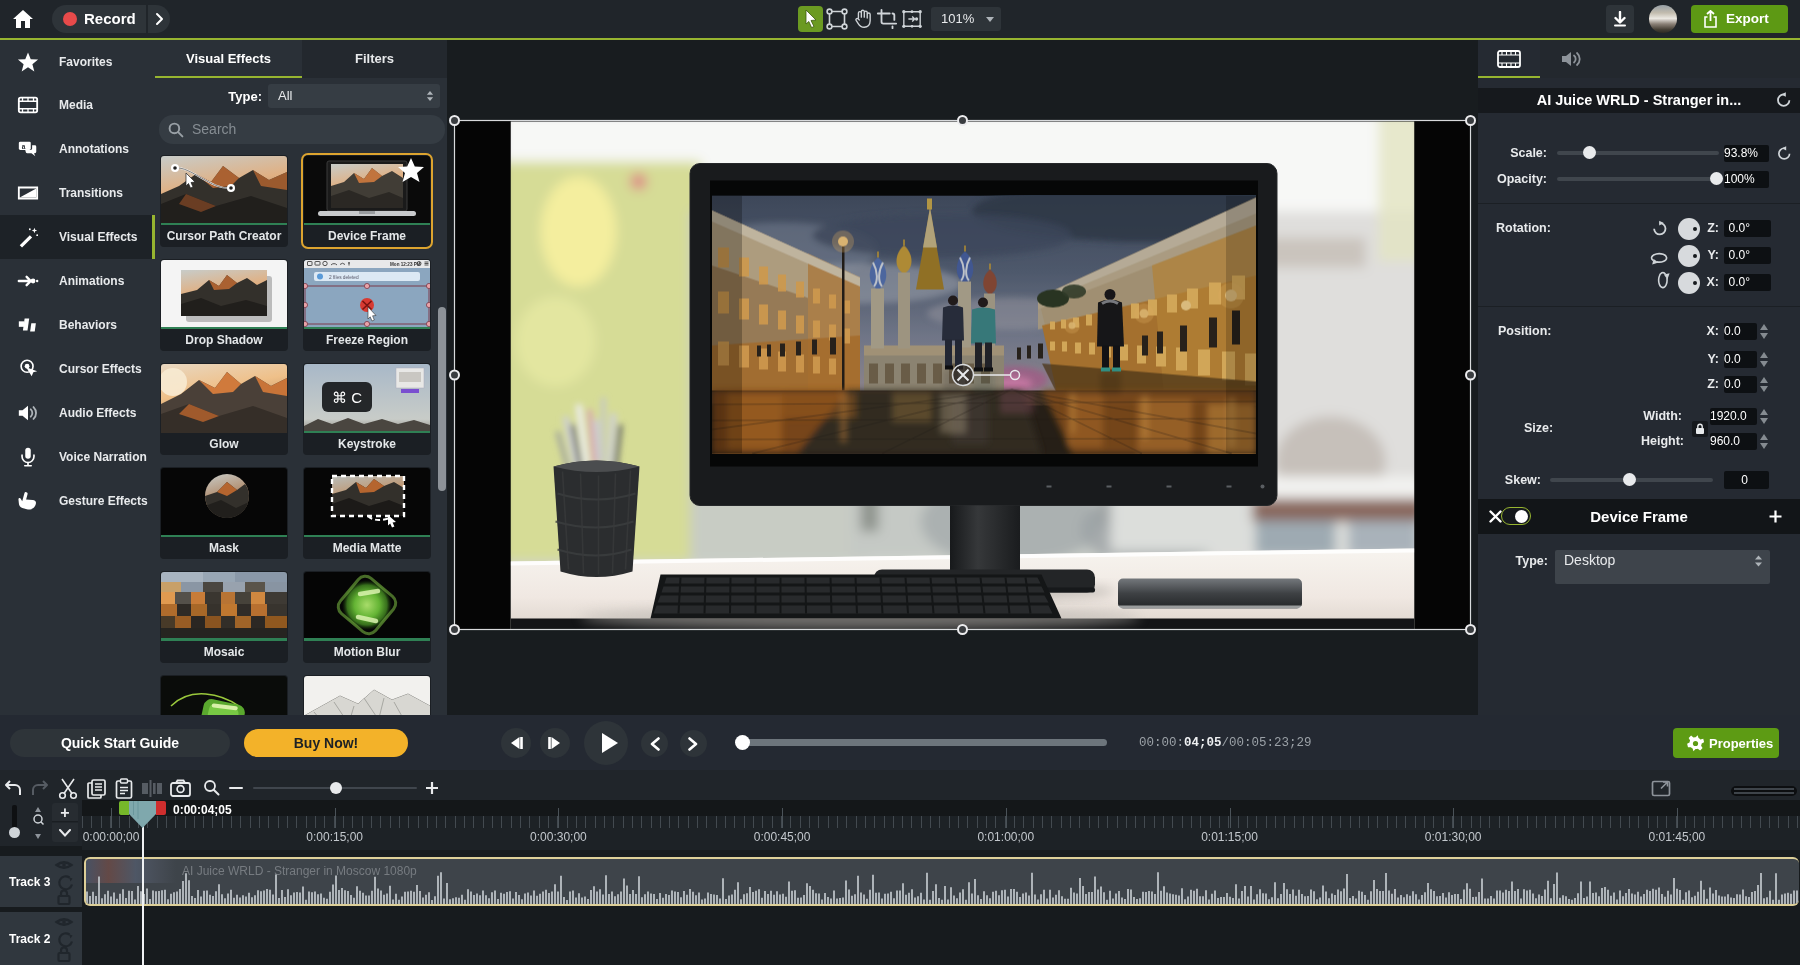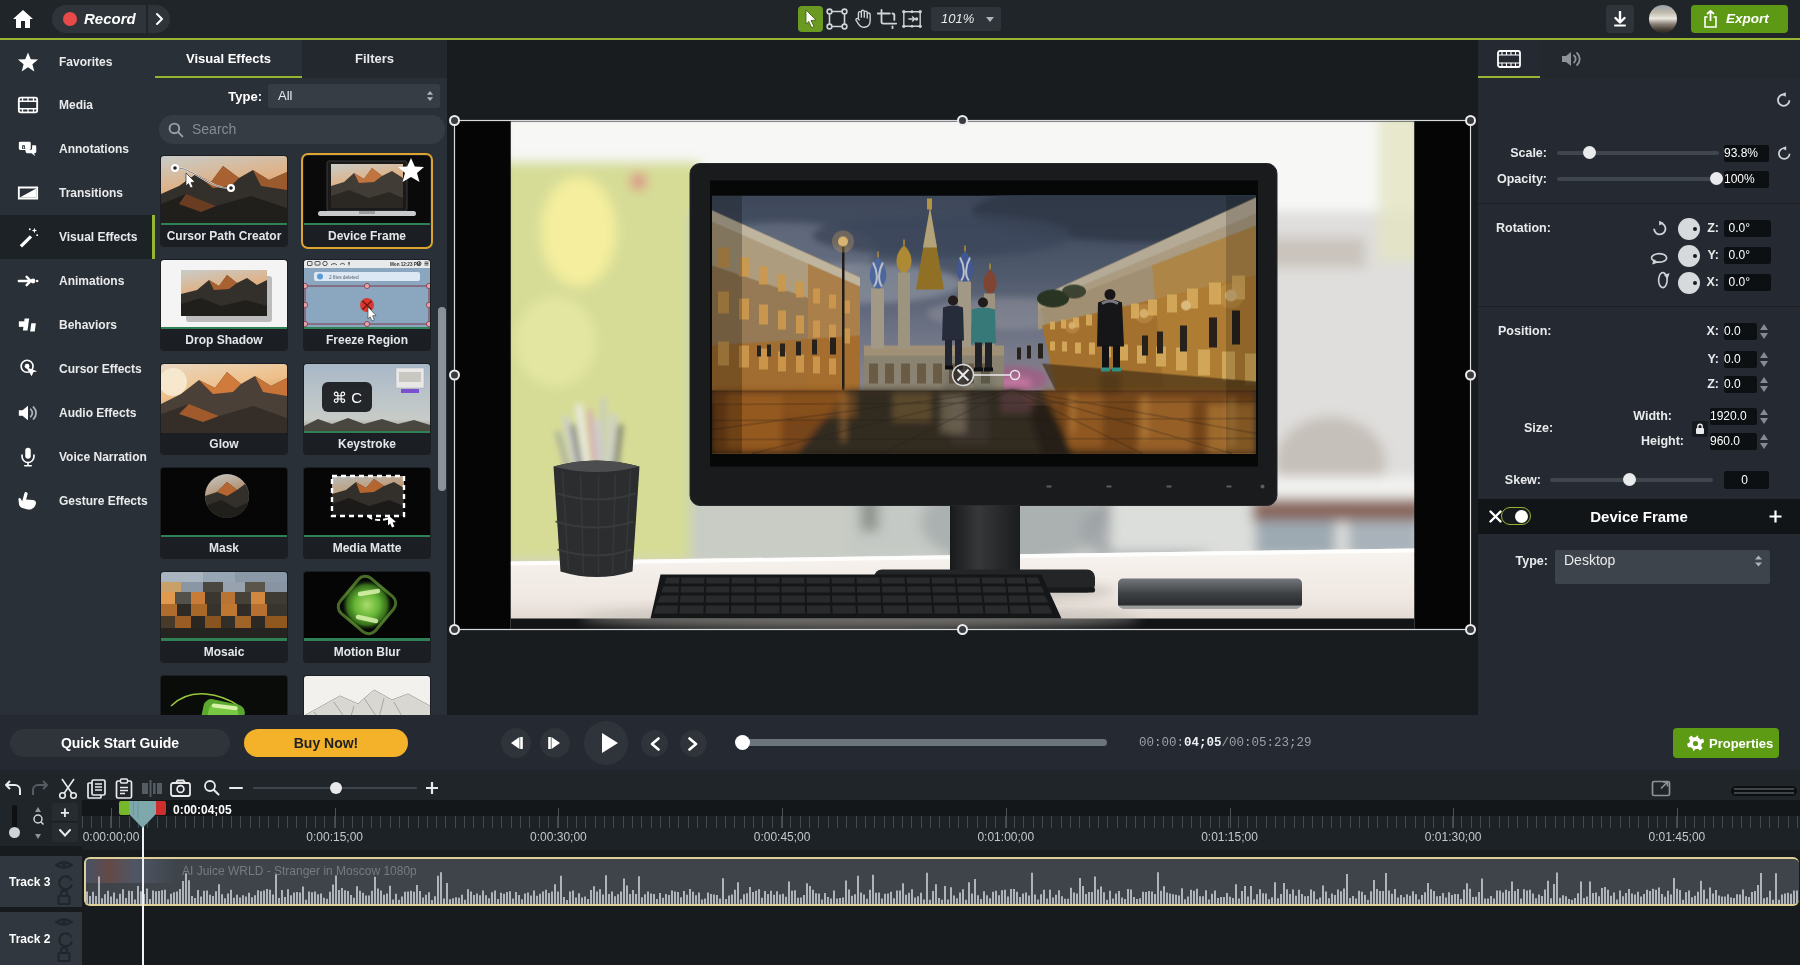--- a/index.html
+++ b/index.html
@@ -1,20 +1,20 @@
 <!DOCTYPE html>
 <html><head>
 <meta charset="utf-8">
 <style>
 *{margin:0;padding:0;box-sizing:border-box;}
 html,body{width:1800px;height:965px;overflow:hidden;background:#16191d;font-family:"Liberation Sans",sans-serif;}
 #app{position:absolute;left:0;top:0;width:1800px;height:965px;}
 .abs{position:absolute;}
 
-#topbar{position:absolute;left:0;top:0;width:1800px;height:38px;background:#20252a;font-style:italic;}
+#topbar{position:absolute;left:0;top:0;width:1800px;height:38px;background:#20252a;}
 #greenline{position:absolute;left:0;top:38px;width:1800px;height:2px;background:#97b530;}
 .tbtn{position:absolute;top:5px;height:28px;background:#2e3439;border-radius:4px;}
 
 #sidebar{position:absolute;left:0;top:40px;width:155px;height:675px;background:#2a3037;}
 .sb-item{position:absolute;left:0;width:155px;height:44px;color:#e8eaec;font-size:12px;font-weight:bold;white-space:nowrap;}
 .sb-item .lbl{position:absolute;left:59px;top:50%;transform:translateY(-50%);}
 .sb-item .ico{position:absolute;left:17px;top:50%;transform:translateY(-50%);width:22px;height:22px;}
 .sb-sel{background:#1d2227;border-right:3px solid #97b530;}
 
 #fxpanel{position:absolute;left:155px;top:40px;width:292px;height:675px;background:#2a3037;overflow:hidden;}
@@ -871,20 +871,21 @@
           <path d="M1 5 H23 M1 13 H23" stroke="#fff" stroke-width="1.2"></path>
           <path d="M5 1 V5 M9.5 1 V5 M14 1 V5 M18.5 1 V5 M5 13 V17 M9.5 13 V17 M14 13 V17 M18.5 13 V17" stroke="#fff" stroke-width="1.1"></path>
         </svg>
       </div>
   <div id="rtab2">
         <svg class="abs" style="left:20px;top:9px" width="24" height="20" viewBox="0 0 24 20">
           <path d="M2 7 H6 L11 3 V17 L6 13 H2 Z" fill="#8d939a"></path>
           <path d="M14 6.5 a4.5 4.5 0 0 1 0 7 M17 4 a8 8 0 0 1 0 12" stroke="#8d939a" stroke-width="1.8" fill="none" stroke-linecap="round"></path>
         </svg>
       </div>
+  <div id="rtitle">AI Juice WRLD - Stranger in...</div>
   <svg class="abs" style="left:298px;top:52px" width="16" height="16" viewBox="0 0 16 16">
         <path d="M7.6 2.4 A5.7 5.7 0 1 0 13.4 8.2" stroke="#cfd4d8" stroke-width="1.8" fill="none"></path>
         <path d="M9.8 0.2 L9.8 4.8 L5.2 2.5 Z" fill="#cfd4d8"></path>
       </svg>
 
   <div class="rlabel" style="right:253px;top:106px;">Scale:</div>
   <div class="slider" style="left:79px;top:111px;width:162px;">
         <div class="sdot" style="left:26px;"></div>
       </div>
   <div class="valbox" style="left:246px;top:105px;width:45px;height:17px;line-height:17px;">93.8%</div>
@@ -934,21 +935,21 @@
   <div class="valbox" style="left:246px;top:283px;width:33px;height:17px;line-height:17px;">0.0</div>
   <div class="spin" style="left:281px;top:283px;"></div>
   <div class="rlabel" style="right:81px;top:312px;">Y:</div>
   <div class="valbox" style="left:246px;top:311px;width:33px;height:17px;line-height:17px;">0.0</div>
   <div class="spin" style="left:281px;top:311px;"></div>
   <div class="rlabel" style="right:81px;top:337px;">Z:</div>
   <div class="valbox" style="left:246px;top:336px;width:33px;height:17px;line-height:17px;">0.0</div>
   <div class="spin" style="left:281px;top:336px;"></div>
 
   <div class="rlabel" style="left:46px;top:381px;text-align:right;">Size:</div>
-  <div class="rlabel" style="right:128px;top:369px;">Width:</div>
+  <div class="rlabel" style="right:118px;top:369px;">Width:</div>
   <div class="valbox" style="left:232px;top:368px;width:47px;height:17px;line-height:17px;">1920.0</div>
   <div class="spin" style="left:281px;top:368px;"></div>
   <div class="rlabel" style="right:116px;top:394px;">Height:</div>
   <div class="valbox" style="left:232px;top:393px;width:47px;height:17px;line-height:17px;">960.0</div>
   <div class="spin" style="left:281px;top:393px;"></div>
   <div class="abs" style="left:214px;top:381px;width:16px;height:16px;background:#16191d;border-radius:2px;"></div>
   <svg class="abs" style="left:217px;top:383px" width="10" height="12" viewBox="0 0 10 12">
         <rect x="1" y="5" width="8" height="6" rx="1" fill="#e8eaec"></rect>
         <path d="M2.8 5 V3.5 a2.2 2.2 0 0 1 4.4 0 V5" stroke="#e8eaec" stroke-width="1.4" fill="none"></path>
       </svg>

